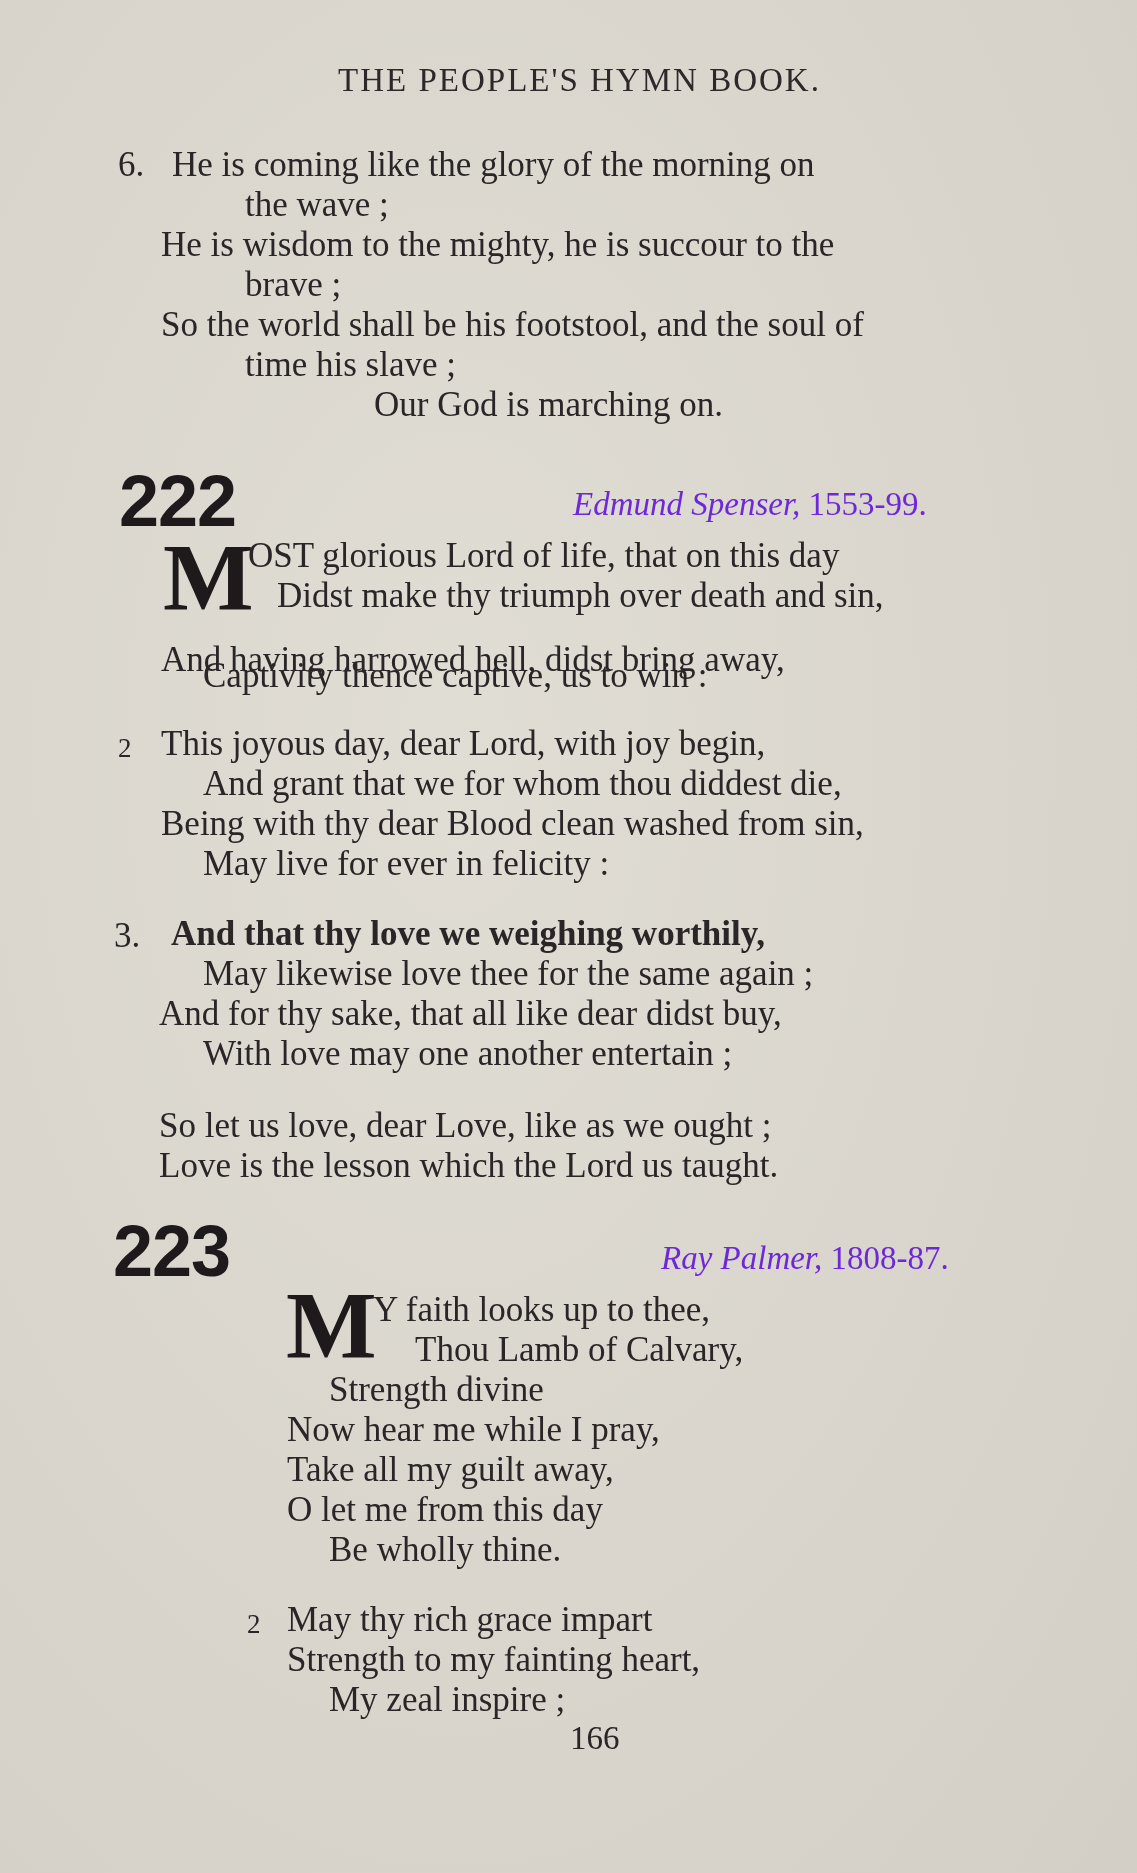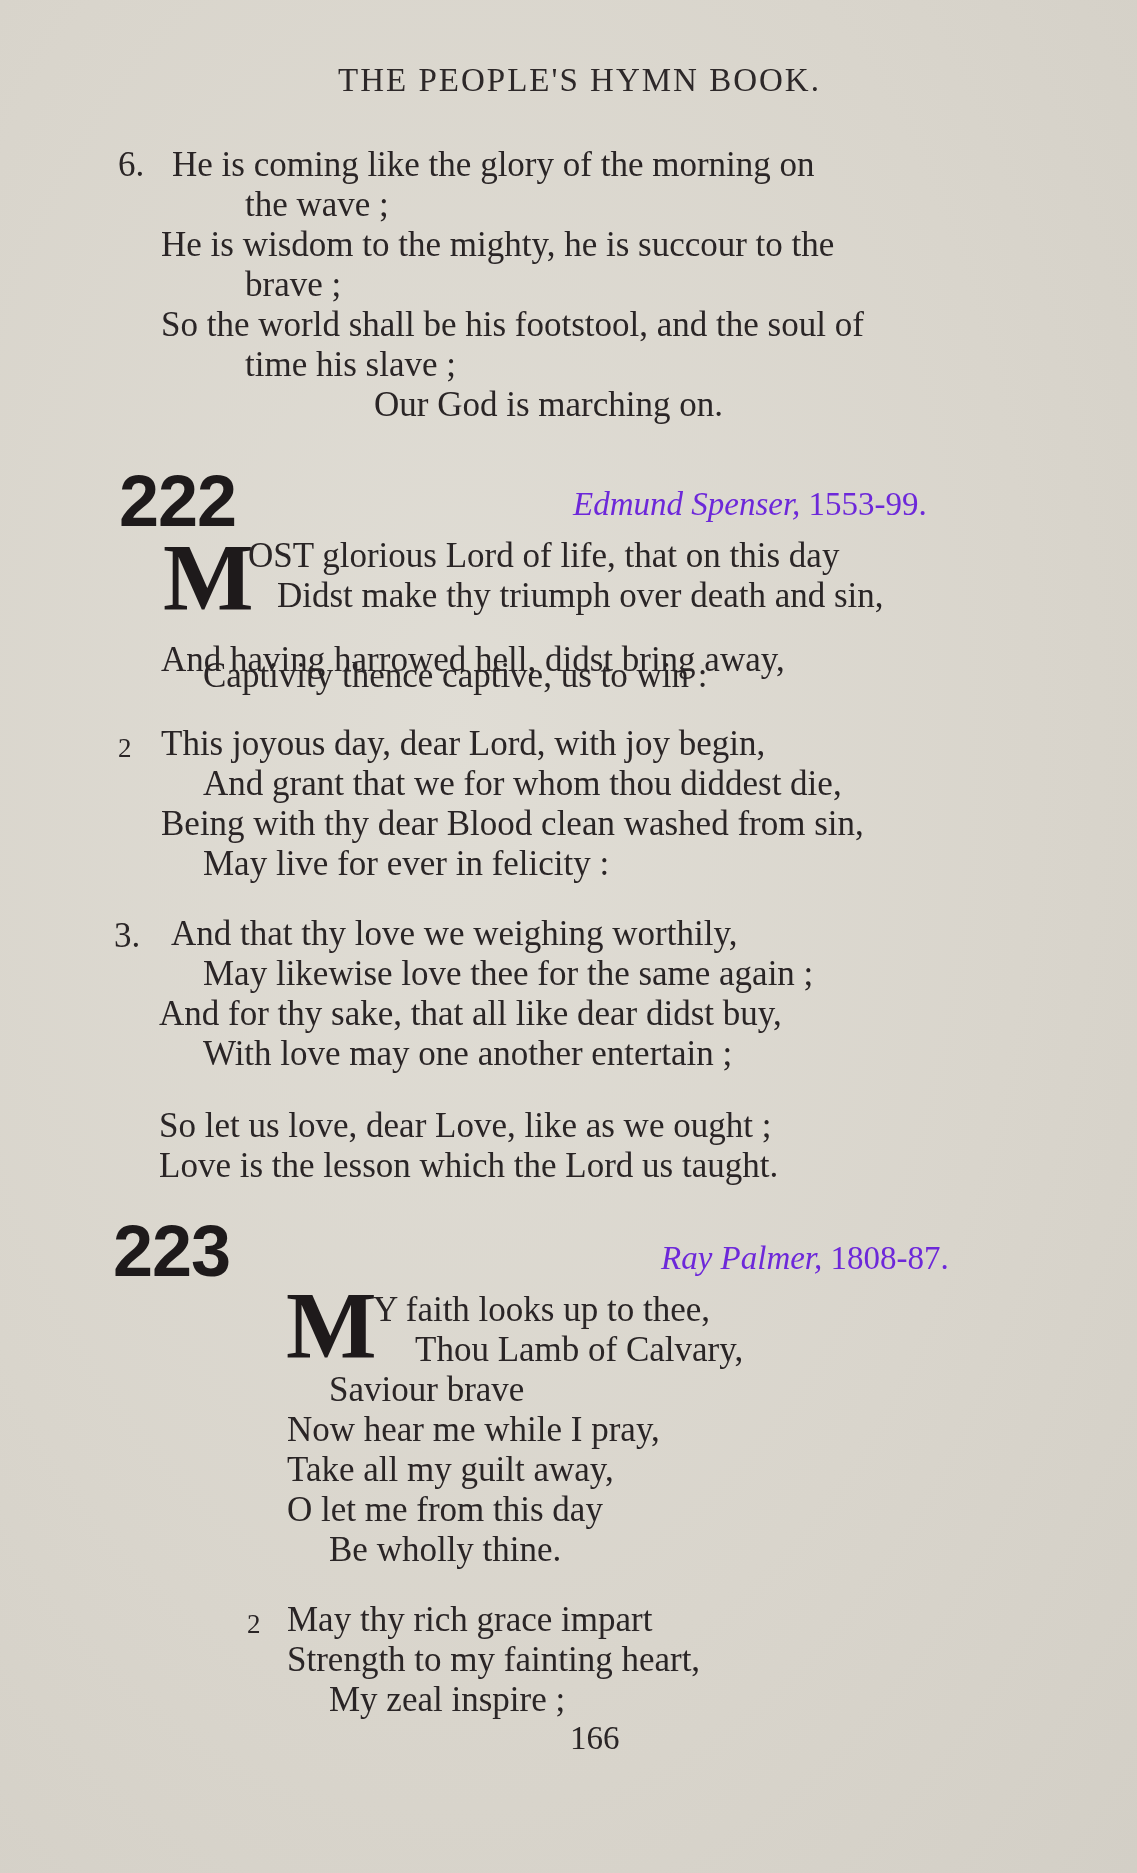--- a/index.html
+++ b/index.html
@@ -68,37 +68,37 @@
     <span class="line" style="left:150px; top:616px;margin-top:24px;">And having harrowed hell, didst bring away,</span>
     <span class="line" style="left:192px; top:656px;">Captivity thence captive, us to win :</span>
 
     <span class="line vnum" style="left:107px; top:728px;">2</span>
     <span class="line" style="left:150px; top:724px;">This joyous day, dear Lord, with joy begin,</span>
     <span class="line" style="left:192px; top:764px;">And grant that we for whom thou diddest die,</span>
     <span class="line" style="left:150px; top:804px;">Being with thy dear Blood clean washed from sin,</span>
     <span class="line" style="left:192px; top:844px;">May live for ever in felicity :</span>
 
     <span class="line" style="left:103px; top:916px;">3.</span>
-    <span class="line" style="left:160px; top:914px;">And that thy love we weighing worthily,</span>
+    <span class="line" style="left:160px; top:914px;font-weight:bold;">And that thy love we weighing worthily,</span>
     <span class="line" style="left:192px; top:954px;">May likewise love thee for the same again ;</span>
     <span class="line" style="left:148px; top:994px;">And for thy sake, that all like dear didst buy,</span>
     <span class="line" style="left:192px; top:1034px;">With love may one another entertain ;</span>
 
     <span class="line" style="left:148px; top:1106px;">So let us love, dear Love, like as we ought ;</span>
     <span class="line" style="left:148px; top:1146px;">Love is the lesson which the Lord us taught.</span>
   </div>
 
   <div>
     <span class="hymn-num" style="left:102px; top:1210px;">223</span>
     <span class="author" style="left:650px; top:1240px;"><i>Ray Palmer,</i> <span>1808-87.</span></span>
 
     <span class="dropcap" style="left:275px; top:1286px;">M</span>
     <span class="line" style="left:362px; top:1290px;">Y faith looks up to thee,</span>
     <span class="line" style="left:404px; top:1330px;">Thou Lamb of Calvary,</span>
-    <span class="line" style="left:318px; top:1370px;">Saviour brave</span>
+    <span class="line" style="left:318px; top:1370px;">Strength divine</span>
     <span class="line" style="left:276px; top:1410px;">Now hear me while I pray,</span>
     <span class="line" style="left:276px; top:1450px;">Take all my guilt away,</span>
     <span class="line" style="left:276px; top:1490px;">O let me from this day</span>
     <span class="line" style="left:318px; top:1530px;">Be wholly thine.</span>
 
     <span class="line vnum" style="left:236px; top:1604px;">2</span>
     <span class="line" style="left:276px; top:1600px;">May thy rich grace impart</span>
     <span class="line" style="left:276px; top:1640px;">Strength to my fainting heart,</span>
     <span class="line" style="left:318px; top:1680px;">My zeal inspire ;</span>
   </div>

